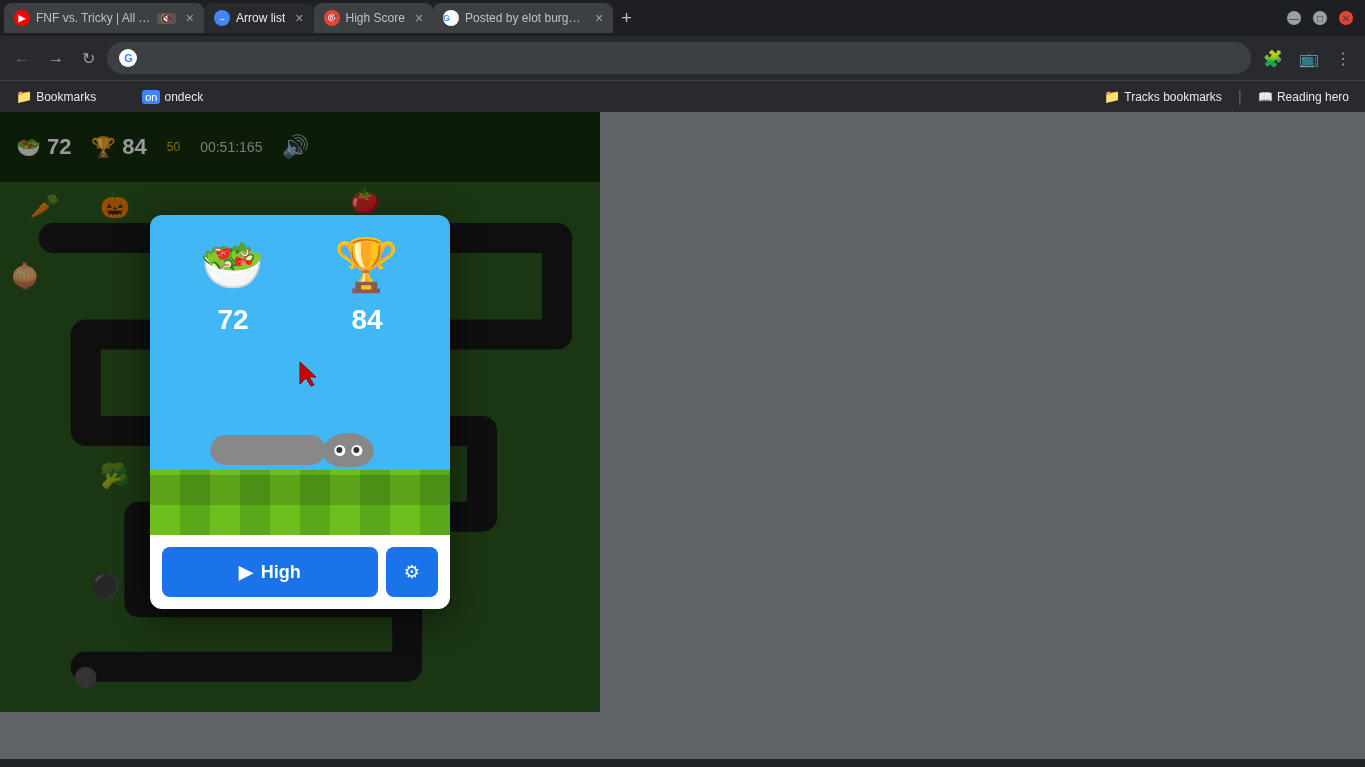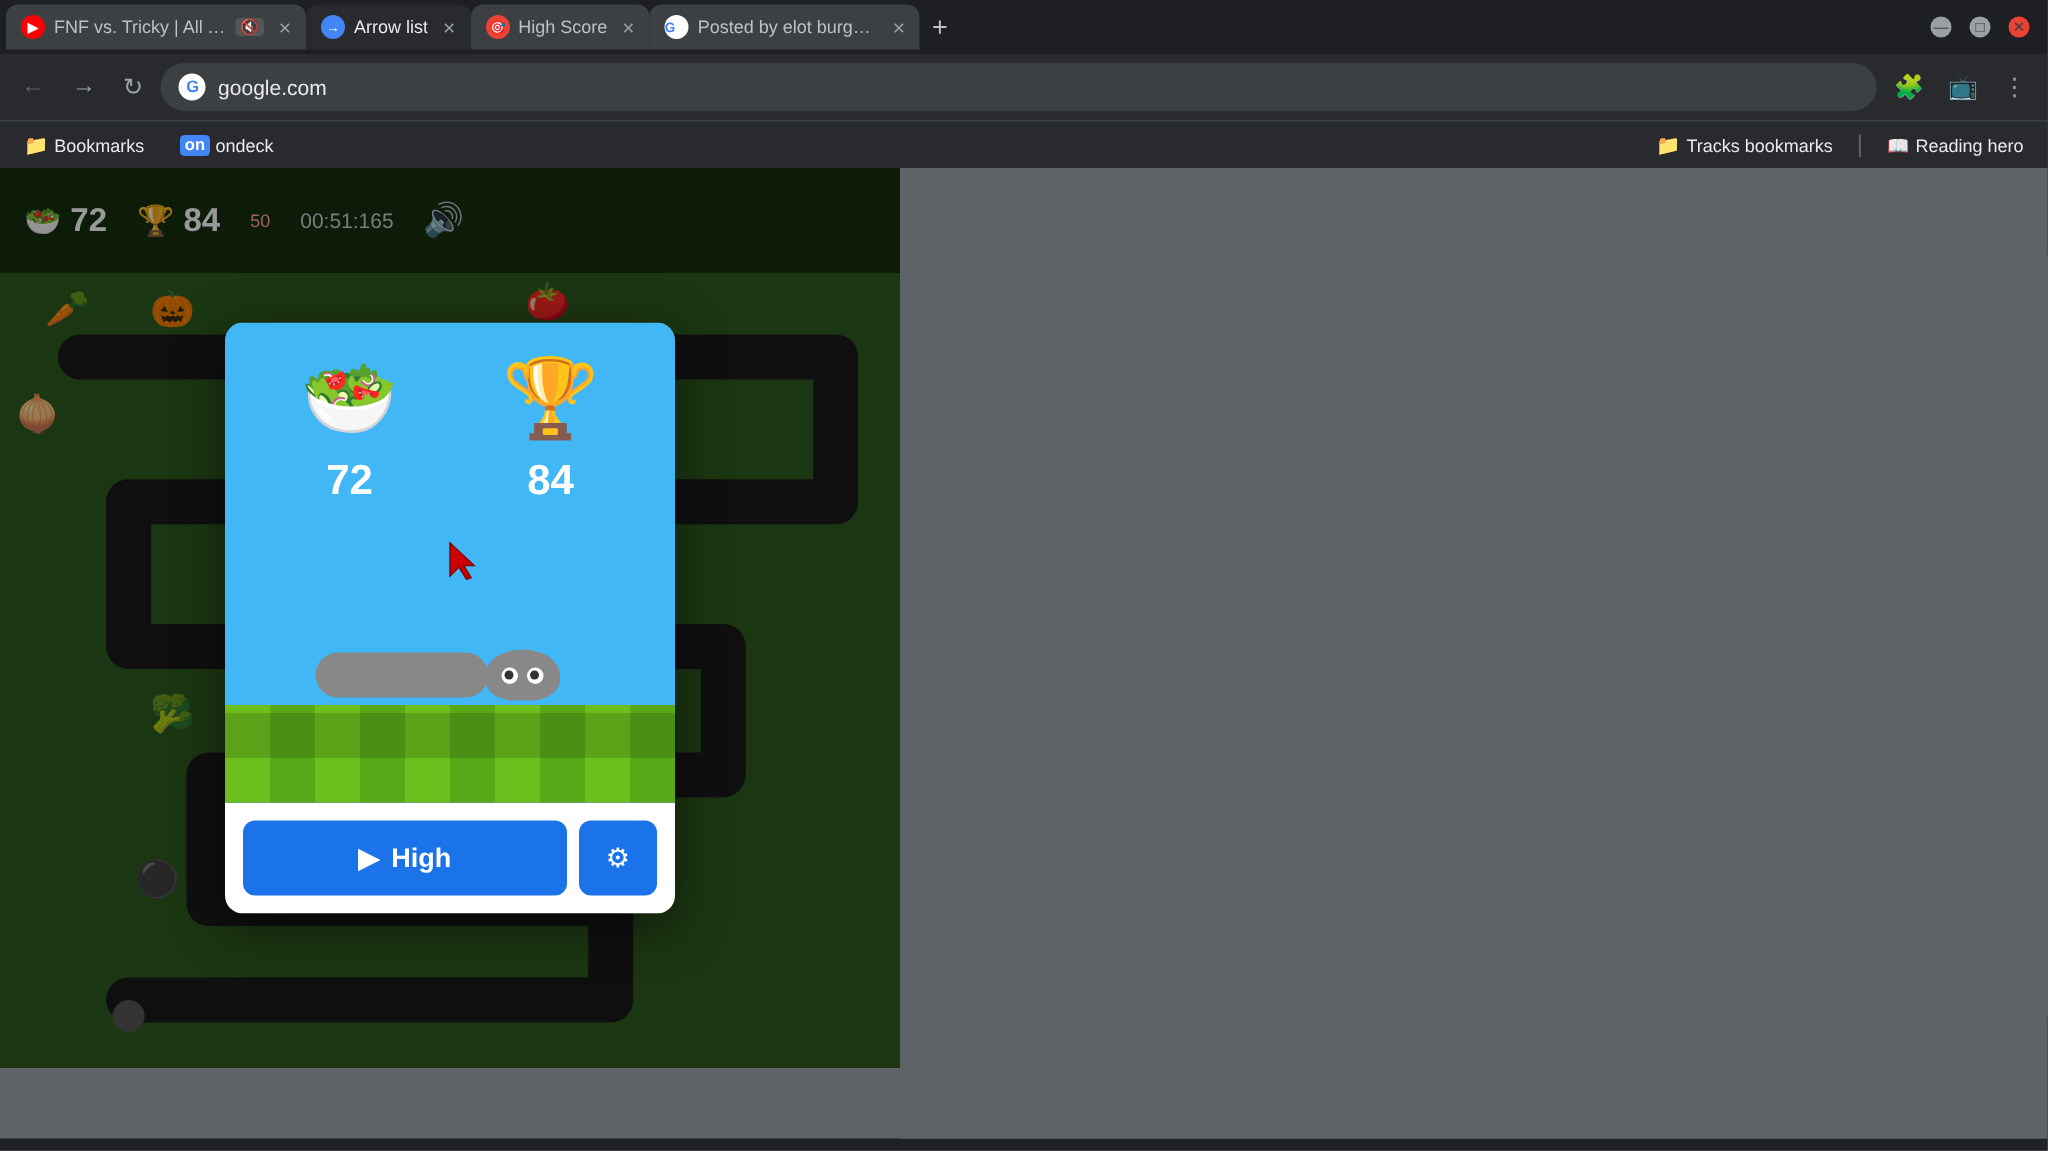--- a/index.html
+++ b/index.html
@@ -137,36 +137,35 @@
   </div>
 
   <div class="toolbar">
     <button class="nav-btn disabled">←</button>
     <button class="nav-btn">→</button>
     <button class="nav-btn">↻</button>
     <div class="address-bar">
       <div class="google-icon">
         <span class="google-g">G</span>
       </div>
-      <span class="address-text">google.com</span>
     </div>
     <div class="toolbar-icons">
       <button class="toolbar-icon-btn">🧩</button>
       <button class="toolbar-icon-btn">📺</button>
       <button class="toolbar-icon-btn">⋮</button>
     </div>
   </div>
 
   <div class="bookmarks-bar">
     <div class="bookmark-item">
       <span class="bookmark-folder-icon">📁</span>
       <span>Bookmarks</span>
     </div>
     <div class="bookmark-item">
-      <span style="background:#4285f4;color:white;border-radius:3px;padding:1px 3px;font-size:11px;font-weight:bold;">on</span>
+      <span style="background:#4285f4;color:white;border-radius:3px;padding:1px 3px;font-size:11px;font-weight:normal;margin-left:22px;">on</span>
       <span>ondeck</span>
     </div>
     <div class="bookmarks-right">
       <div class="bookmark-item">
         <span class="bookmark-folder-icon">📁</span>
         <span>Tracks bookmarks</span>
       </div>
       <span class="bookmarks-separator">|</span>
       <div class="reading-list-btn">
         <span>📖</span>
@@ -184,21 +183,21 @@
       <div class="hud-score">
         <span class="hud-icon">🥗</span>
         <span class="hud-value">72</span>
       </div>
       <div class="hud-score">
         <span class="hud-icon">🏆</span>
         <span class="hud-value">84</span>
       </div>
       <div class="timer-container">
         <div style="display:flex;gap:20px;align-items:center;">
-          <span style="color:#fca5a5;font-size:12px;">50</span>
+          <span style="color:#eab308;font-size:12px;">50</span>
           <span class="hud-timer-sub">00:51:165</span>
         </div>
       </div>
       <span class="hud-sound">🔊</span>
     </div>
 
     <div class="game-canvas">
       <div class="game-bg">
 
         <span class="veg" style="top:10px;left:30px;">🥕</span>

